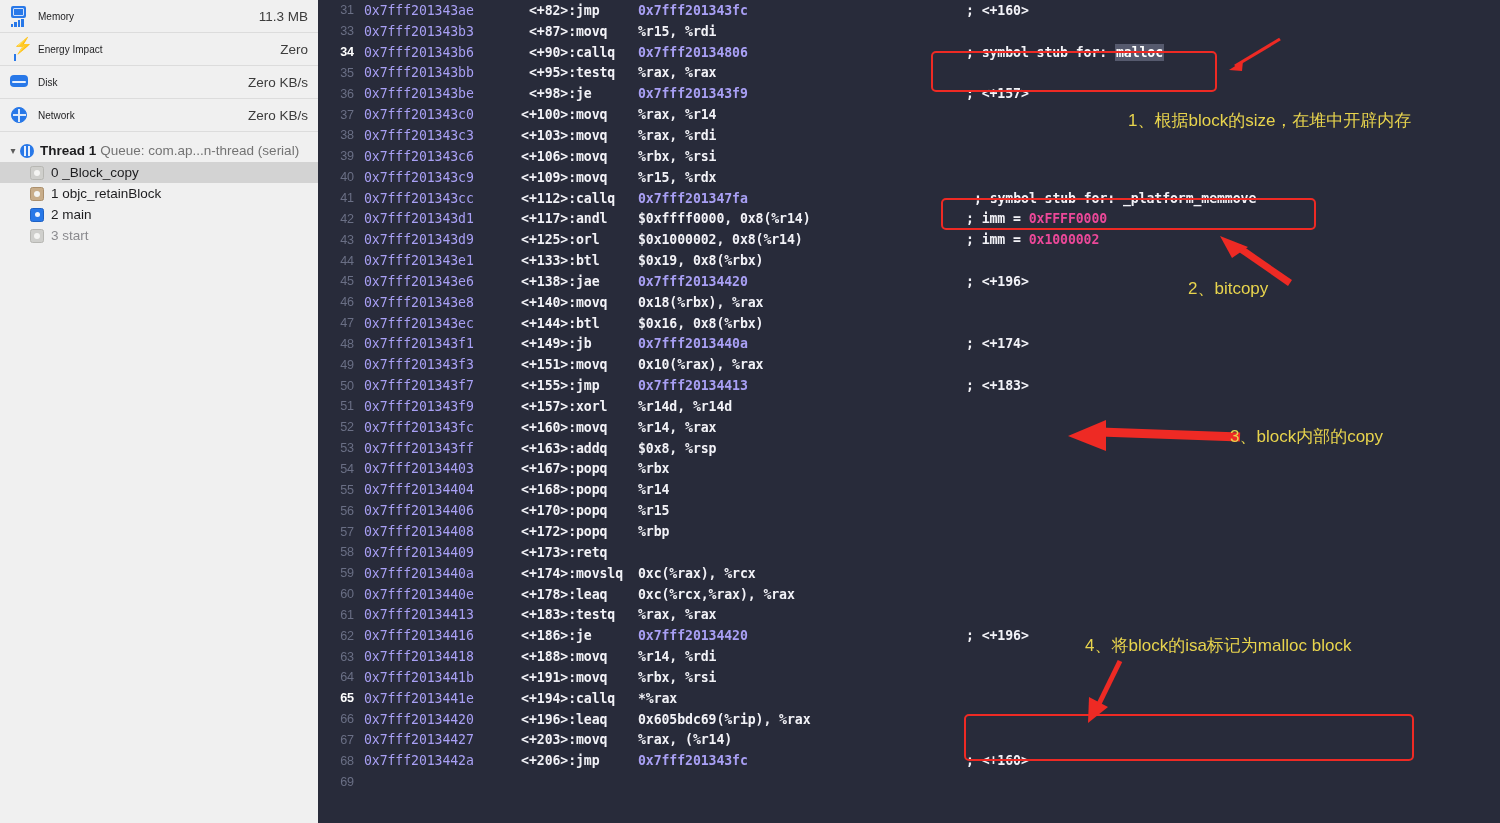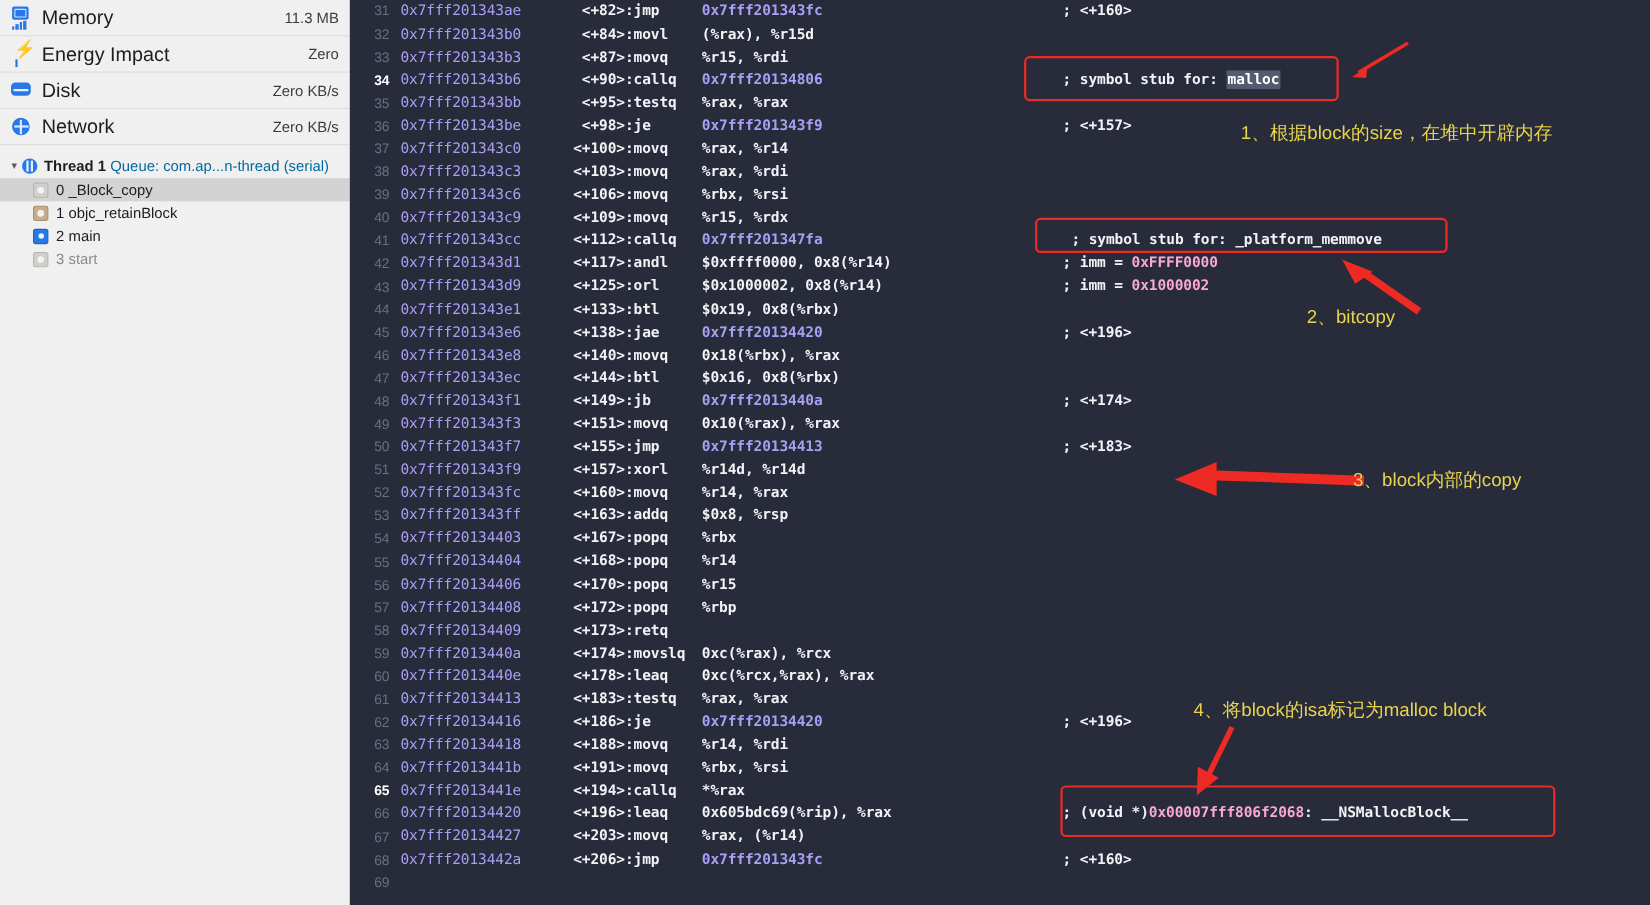--- a/index.html
+++ b/index.html
@@ -33,21 +33,21 @@
     position: relative;
     box-sizing: border-box;
   }
   .gauge-icon {
     width: 26px; height: 22px;
     flex: 0 0 26px;
     position: relative;
     margin-right: 4px;
   }
   .gauge-label {
-    font-size: 18px;
+    font-size: 10px;
     color: #1d1d1f;
     flex: 1 1 auto;
     white-space: nowrap;
   }
   .gauge-value {
     font-size: 13.5px;
     color: #3c3c3c;
     white-space: nowrap;
   }
   
@@ -135,21 +135,21 @@
   }
   .thread-ic::before{
     content:""; position:absolute; left:4px; top:2px;
     width:1.6px; height:10px; background:#e9f1fd;
   }
   .thread-ic::after{
     content:""; position:absolute; left:8px; top:2px;
     width:1.6px; height:10px; background:#e9f1fd;
   }
   .thread-name { font-weight:600; margin-right:4px; }
-  .thread-queue { color:#0369a1; }
+  .thread-queue { color:#737373; }
 
   .frame-row {
     height: 21px;
     display:flex; align-items:center;
     padding-left: 30px;
     font-size: 13.5px;
     color:#1d1d1f;
     box-sizing:border-box;
     white-space:nowrap;
   }
@@ -207,21 +207,21 @@
   .ops   { color:#f2f2f7; flex:0 0 auto; font-weight:bold;}
   .ops .hex { color:#a9a0f5; }
   .cmt {
     position: absolute;
     left: 620px;
     color:#f2f2f7;
     font-weight:bold;
     white-space: pre;
     margin-left: 28px;
   }
-  .cmt .hexv { color:#f9a8d4; }
+  .cmt .hexv { color:#ec4899; }
   .cmt .sel  { background:#565a6e; color:#ffffff; padding:1px 1px;}
   .cmt.wide { left: 628px; }
 
   
   .redbox {
     position: absolute;
     border: 2.5px solid #ee2a24;
     border-radius: 5px;
     box-sizing: border-box;
     pointer-events: none;
@@ -318,21 +318,20 @@
           <span>3</span>
           <span>&nbsp;</span>
           <span>start</span>
         </div>
       </div>
   </div>
 
   <div id="code">
     <div id="code-lines">
         <div class="crow"><span class="lineno">31</span><span class="addr">0x7fff201343ae</span><span class="off">&lt;+82&gt;:</span><span class="mnem">jmp</span><span class="ops"><span class="hex">0x7fff201343fc</span></span><span class="cmt">; &lt;+160&gt;</span></div>
-        <div class="crow"><span class="lineno">32</span><span class="addr">0x7fff201343b0</span><span class="off">&lt;+84&gt;:</span><span class="mnem">movl</span><span class="ops">(%rax), %r15d</span></div>
         <div class="crow"><span class="lineno">33</span><span class="addr">0x7fff201343b3</span><span class="off">&lt;+87&gt;:</span><span class="mnem">movq</span><span class="ops">%r15, %rdi</span></div>
         <div class="crow"><span class="lineno cur">34</span><span class="addr">0x7fff201343b6</span><span class="off">&lt;+90&gt;:</span><span class="mnem">callq</span><span class="ops"><span class="hex">0x7fff20134806</span></span><span class="cmt"><span>; symbol stub for: </span><span class="sel">malloc</span></span></div>
         <div class="crow"><span class="lineno">35</span><span class="addr">0x7fff201343bb</span><span class="off">&lt;+95&gt;:</span><span class="mnem">testq</span><span class="ops">%rax, %rax</span></div>
         <div class="crow"><span class="lineno">36</span><span class="addr">0x7fff201343be</span><span class="off">&lt;+98&gt;:</span><span class="mnem">je</span><span class="ops"><span class="hex">0x7fff201343f9</span></span><span class="cmt">; &lt;+157&gt;</span></div>
         <div class="crow"><span class="lineno">37</span><span class="addr">0x7fff201343c0</span><span class="off">&lt;+100&gt;:</span><span class="mnem">movq</span><span class="ops">%rax, %r14</span></div>
         <div class="crow"><span class="lineno">38</span><span class="addr">0x7fff201343c3</span><span class="off">&lt;+103&gt;:</span><span class="mnem">movq</span><span class="ops">%rax, %rdi</span></div>
         <div class="crow"><span class="lineno">39</span><span class="addr">0x7fff201343c6</span><span class="off">&lt;+106&gt;:</span><span class="mnem">movq</span><span class="ops">%rbx, %rsi</span></div>
         <div class="crow"><span class="lineno">40</span><span class="addr">0x7fff201343c9</span><span class="off">&lt;+109&gt;:</span><span class="mnem">movq</span><span class="ops">%r15, %rdx</span></div>
         <div class="crow"><span class="lineno">41</span><span class="addr">0x7fff201343cc</span><span class="off">&lt;+112&gt;:</span><span class="mnem">callq</span><span class="ops"><span class="hex">0x7fff201347fa</span></span><span class="cmt wide"><span>; symbol stub for: </span><span>_platform_memmove</span></span></div>
         <div class="crow"><span class="lineno">42</span><span class="addr">0x7fff201343d1</span><span class="off">&lt;+117&gt;:</span><span class="mnem">andl</span><span class="ops">$0xffff0000, 0x8(%r14)</span><span class="cmt"><span>; imm = </span><span class="hexv">0xFFFF0000</span></span></div>
@@ -352,21 +351,21 @@
         <div class="crow"><span class="lineno">56</span><span class="addr">0x7fff20134406</span><span class="off">&lt;+170&gt;:</span><span class="mnem">popq</span><span class="ops">%r15</span></div>
         <div class="crow"><span class="lineno">57</span><span class="addr">0x7fff20134408</span><span class="off">&lt;+172&gt;:</span><span class="mnem">popq</span><span class="ops">%rbp</span></div>
         <div class="crow"><span class="lineno">58</span><span class="addr">0x7fff20134409</span><span class="off">&lt;+173&gt;:</span><span class="mnem">retq</span><span class="ops"></span></div>
         <div class="crow"><span class="lineno">59</span><span class="addr">0x7fff2013440a</span><span class="off">&lt;+174&gt;:</span><span class="mnem">movslq</span><span class="ops">0xc(%rax), %rcx</span></div>
         <div class="crow"><span class="lineno">60</span><span class="addr">0x7fff2013440e</span><span class="off">&lt;+178&gt;:</span><span class="mnem">leaq</span><span class="ops">0xc(%rcx,%rax), %rax</span></div>
         <div class="crow"><span class="lineno">61</span><span class="addr">0x7fff20134413</span><span class="off">&lt;+183&gt;:</span><span class="mnem">testq</span><span class="ops">%rax, %rax</span></div>
         <div class="crow"><span class="lineno">62</span><span class="addr">0x7fff20134416</span><span class="off">&lt;+186&gt;:</span><span class="mnem">je</span><span class="ops"><span class="hex">0x7fff20134420</span></span><span class="cmt">; &lt;+196&gt;</span></div>
         <div class="crow"><span class="lineno">63</span><span class="addr">0x7fff20134418</span><span class="off">&lt;+188&gt;:</span><span class="mnem">movq</span><span class="ops">%r14, %rdi</span></div>
         <div class="crow"><span class="lineno">64</span><span class="addr">0x7fff2013441b</span><span class="off">&lt;+191&gt;:</span><span class="mnem">movq</span><span class="ops">%rbx, %rsi</span></div>
         <div class="crow"><span class="lineno cur">65</span><span class="addr">0x7fff2013441e</span><span class="off">&lt;+194&gt;:</span><span class="mnem">callq</span><span class="ops">*%rax</span></div>
-        <div class="crow"><span class="lineno">66</span><span class="addr">0x7fff20134420</span><span class="off">&lt;+196&gt;:</span><span class="mnem">leaq</span><span class="ops">0x605bdc69(%rip), %rax</span><span class="cmt"><span>; </span><span>(void *)</span><span class="hexv">0x00007fff806f2068</span><span>: __NSMallocBlock__</span></span></div>
+        <div class="crow"><span class="lineno">66</span><span class="addr">0x7fff20134420</span><span class="off">&lt;+196&gt;:</span><span class="mnem">leaq</span><span class="ops">0x605bdc69(%rip), %rax</span></div>
         <div class="crow"><span class="lineno">67</span><span class="addr">0x7fff20134427</span><span class="off">&lt;+203&gt;:</span><span class="mnem">movq</span><span class="ops">%rax, (%r14)</span></div>
         <div class="crow"><span class="lineno">68</span><span class="addr">0x7fff2013442a</span><span class="off">&lt;+206&gt;:</span><span class="mnem">jmp</span><span class="ops"><span class="hex">0x7fff201343fc</span></span><span class="cmt">; &lt;+160&gt;</span></div>
         <div class="crow"><span class="lineno">69</span></div>
       </div>
 
     <div class="redbox" style="left:613px; top:51px; width:286px; height:41px;"></div>
     <div class="redbox" style="left:623px; top:198px; width:375px; height:32px;"></div>
     <div class="redbox" style="left:646px; top:714px; width:450px; height:47px;"></div>
 
     <svg class="arrow-svg" style="left:900px; top:34px; width:70px; height:42px;" viewBox="0 0 70 42">

